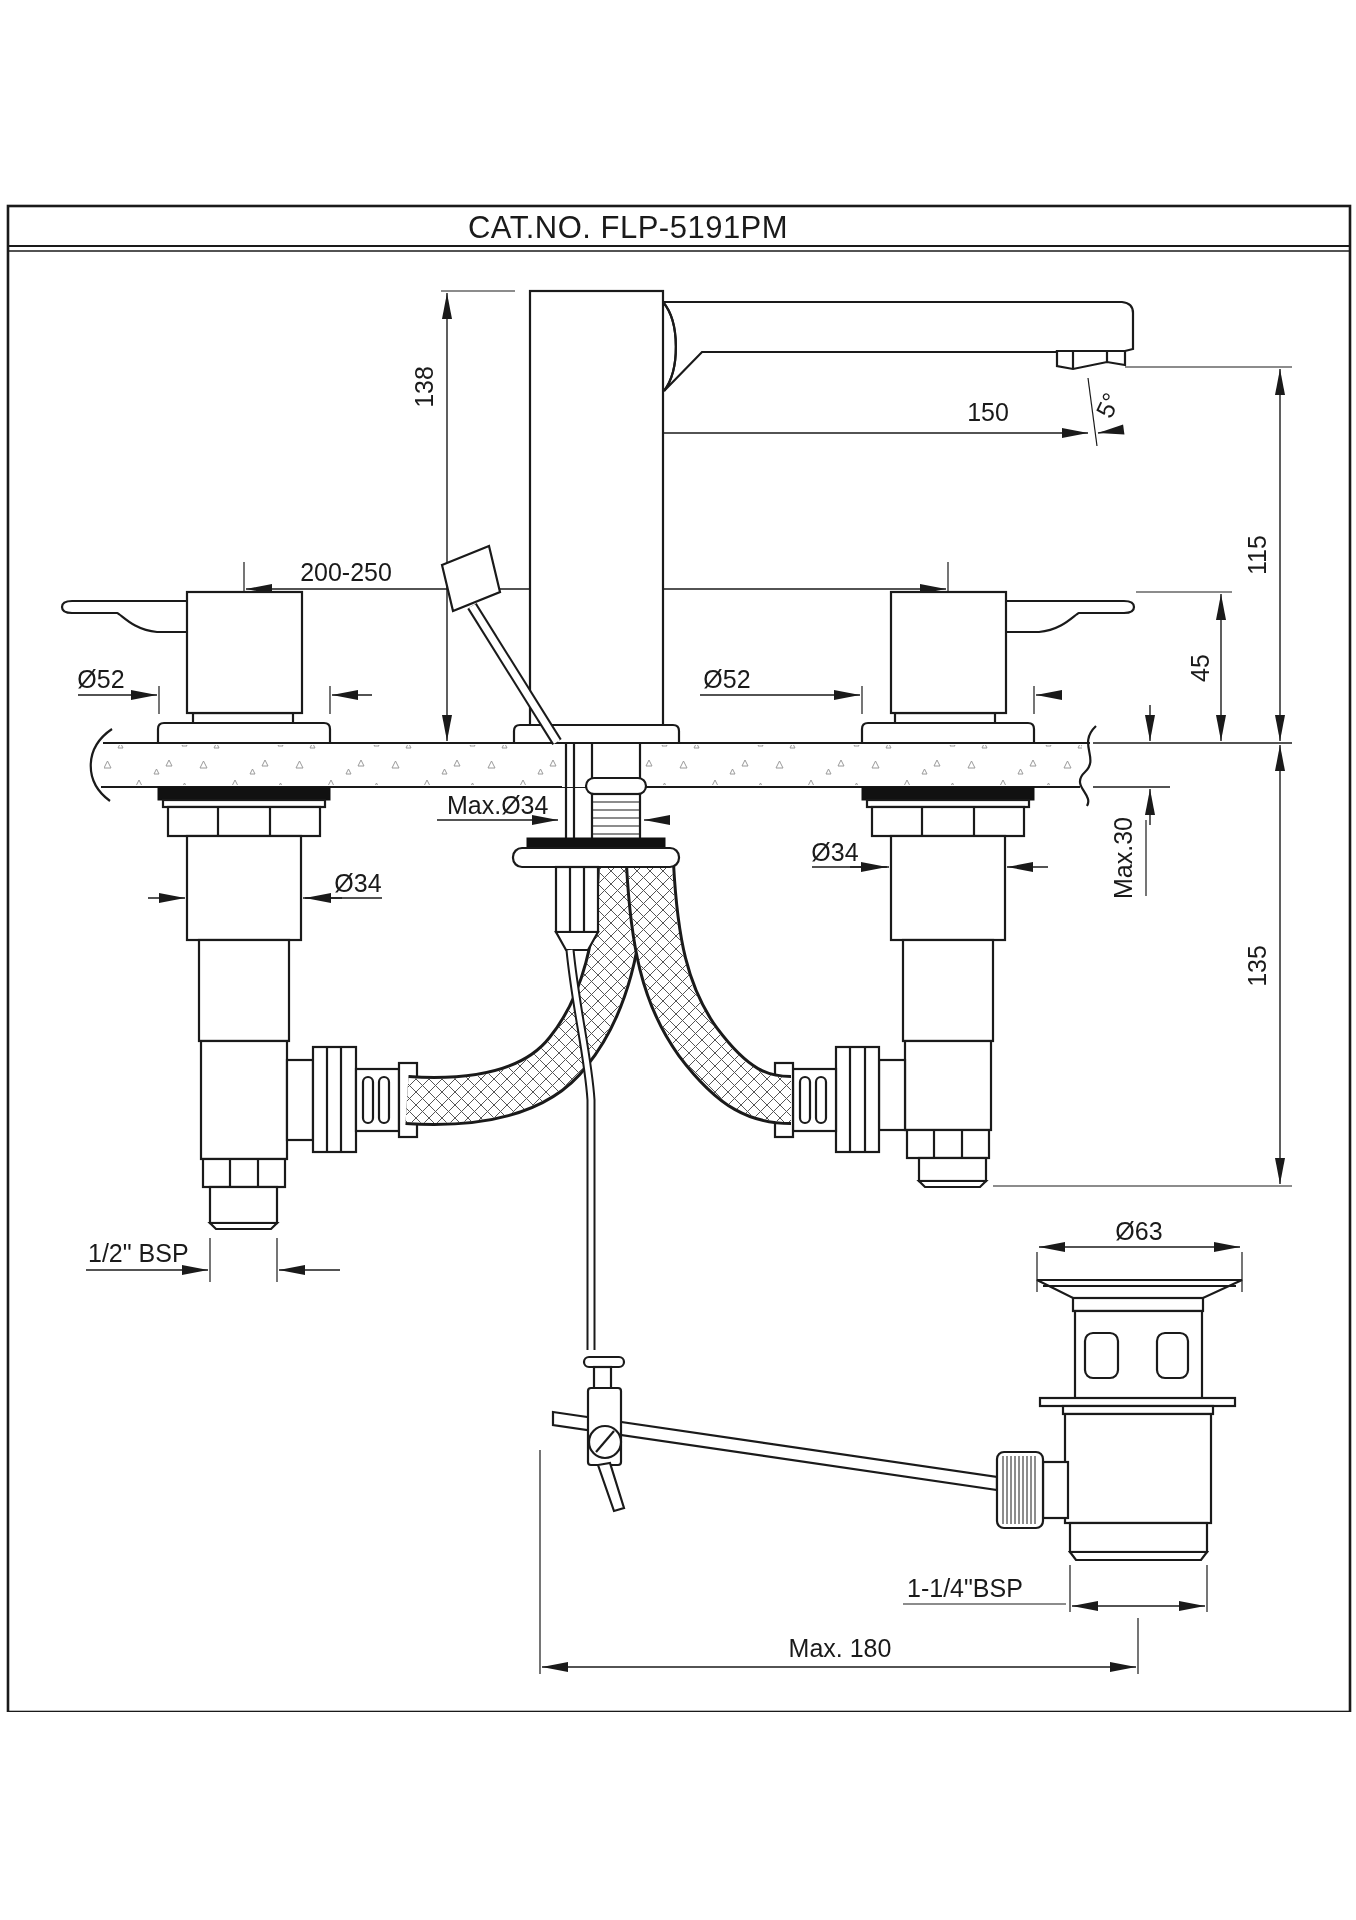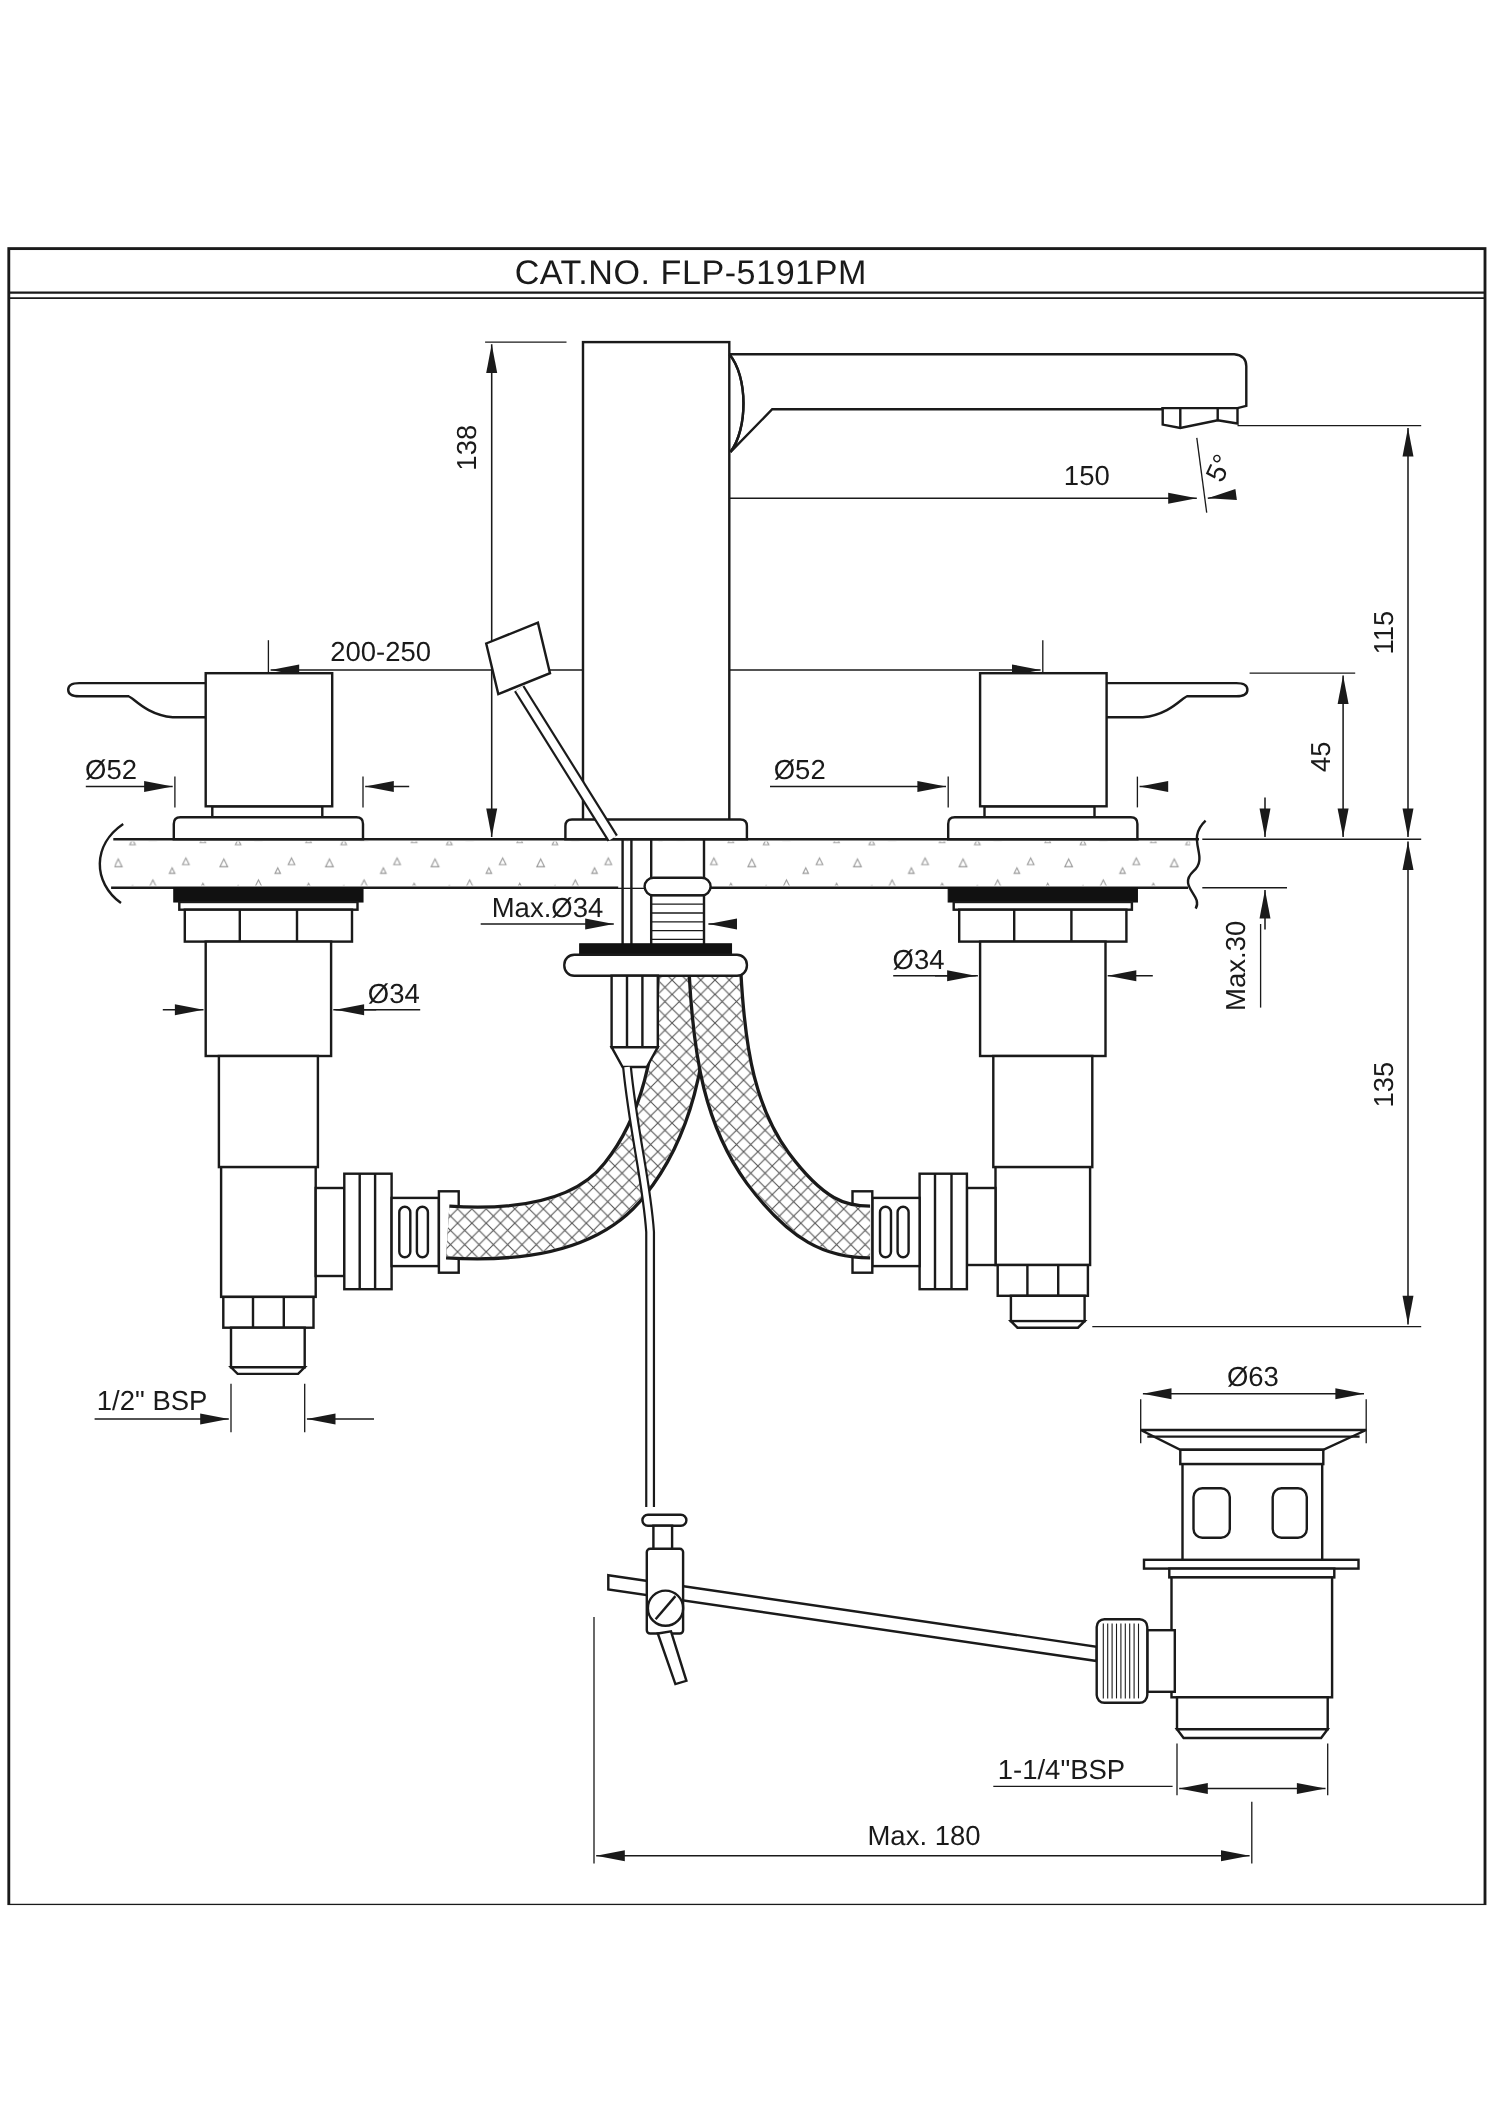--- a/index.html
+++ b/index.html
@@ -1,16 +1,16 @@
 <!DOCTYPE html>
 <html><head>
 <meta charset="utf-8">
 <style>
   html,body{margin:0;padding:0;background:#ffffff;}
-  .page{width:1356px;height:1712px;position:relative;background:#fff;overflow:hidden;margin-top:20px;}
+  .page{width:1356px;height:1712px;position:relative;background:#fff;overflow:hidden;}
   svg{display:block;}
   text{font-family:"Liberation Sans", sans-serif;fill:#1a1a1a;}
   .dim{font-size:25px;}
   .title{font-size:31px;letter-spacing:.5px;}
   .outline{fill:#ffffff;stroke:#1a1a1a;stroke-width:2.2;}
   .thin{fill:none;stroke:#1a1a1a;stroke-width:1.4;}
   .wit{fill:none;stroke:#1a1a1a;stroke-width:1.2;}
   .part{fill:none;stroke:#1a1a1a;stroke-width:2.2;}
   .black{fill:#111;stroke:#111;stroke-width:1;}
 </style>

